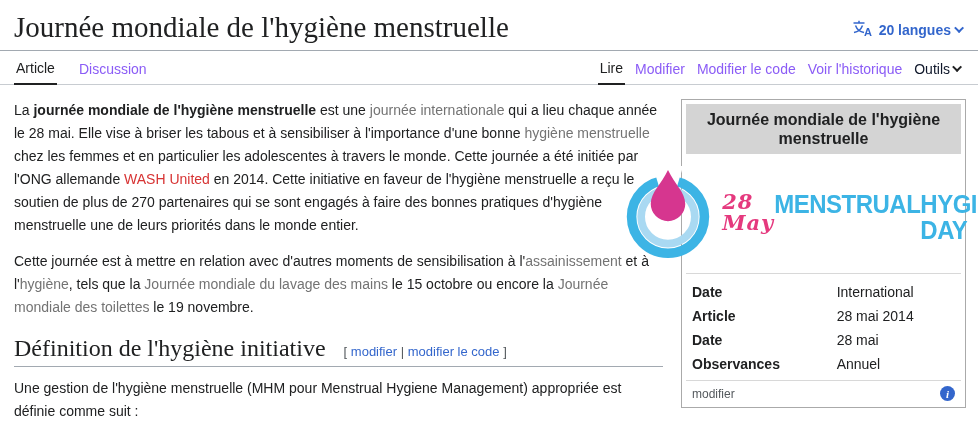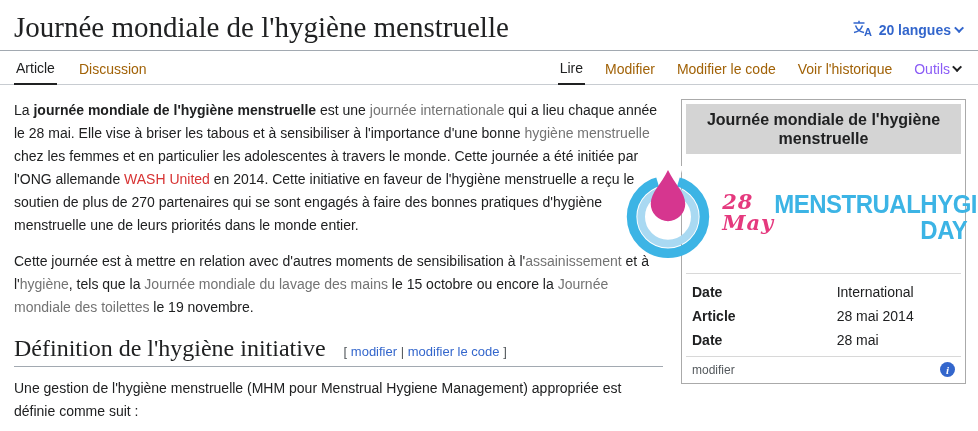--- a/index.html
+++ b/index.html
@@ -14,25 +14,25 @@
   .lang-btn { display: flex; align-items: center; gap: 6px; margin-top: 12px;
               color: #3366cc; font-weight: bold; font-size: 14px; cursor: pointer; }
   .chev { display: inline-block; width: 7px; height: 7px; border-left: 2px solid #3366cc;
           border-bottom: 2px solid #3366cc; transform: rotate(-45deg) translateY(-2px); }
   .chev.dark { border-color: #202122; }
 
   
   .tabbar { display: flex; justify-content: space-between; align-items: flex-end;
             padding: 0 14px; border-bottom: 1px solid #c8ccd1; }
   .tabgroup { display: flex; }
-  .tab { padding: 9px 2px 7px 2px; margin-right: 20px; color: #a16207; cursor: pointer;
+  .tab { padding: 9px 2px 7px 2px; margin-right: 20px; color: #8b5cf6; cursor: pointer;
          white-space: nowrap; display: flex; align-items: center; gap: 5px; }
-  .tabgroup.right .tab { margin-right: 0; margin-left: 18px; align-items: center; }
+  .tabgroup.right .tab { margin-right: 0; margin-left: 8px; align-items: center; }
   .tab.active { color: #202122; border-bottom: 2px solid #202122; margin-bottom: -1px; cursor: default; }
-  .tab.plain { color: #8b5cf6; }
+  .tab.plain { color: #0f172a; }
 
   
   .content { display: flex; padding: 14px 12px 0 14px; gap: 18px; }
   .main-col { flex: 1 1 auto; min-width: 0; }
   .main-col p { line-height: 23px; margin-bottom: 13px; }
   .seg-bold { font-weight: bold; }
   .seg-link { color: #737373; cursor: pointer; }
   .seg-redlink { color: #d73333; cursor: pointer; }
 
   .section-h2 { font-family: "Liberation Serif", "DejaVu Serif", serif; font-weight: 400;
@@ -166,20 +166,24 @@
           <span class="val">International</span>
         </div>
         <div class="infobox-row">
           <span class="lbl">Article</span>
           <span class="val">28 mai 2014</span>
         </div>
         <div class="infobox-row">
           <span class="lbl">Date</span>
           <span class="val">28 mai</span>
         </div>
+        <div class="infobox-row">
+          <span class="lbl">Observances</span>
+          <span class="val">Annuel</span>
+        </div>
       </div>
 
     <div class="infobox-footer">
       <span class="modifier-link">modifier</span>
       <span class="info-icon">i</span>
     </div>
   </div>
 
 </div>
 

